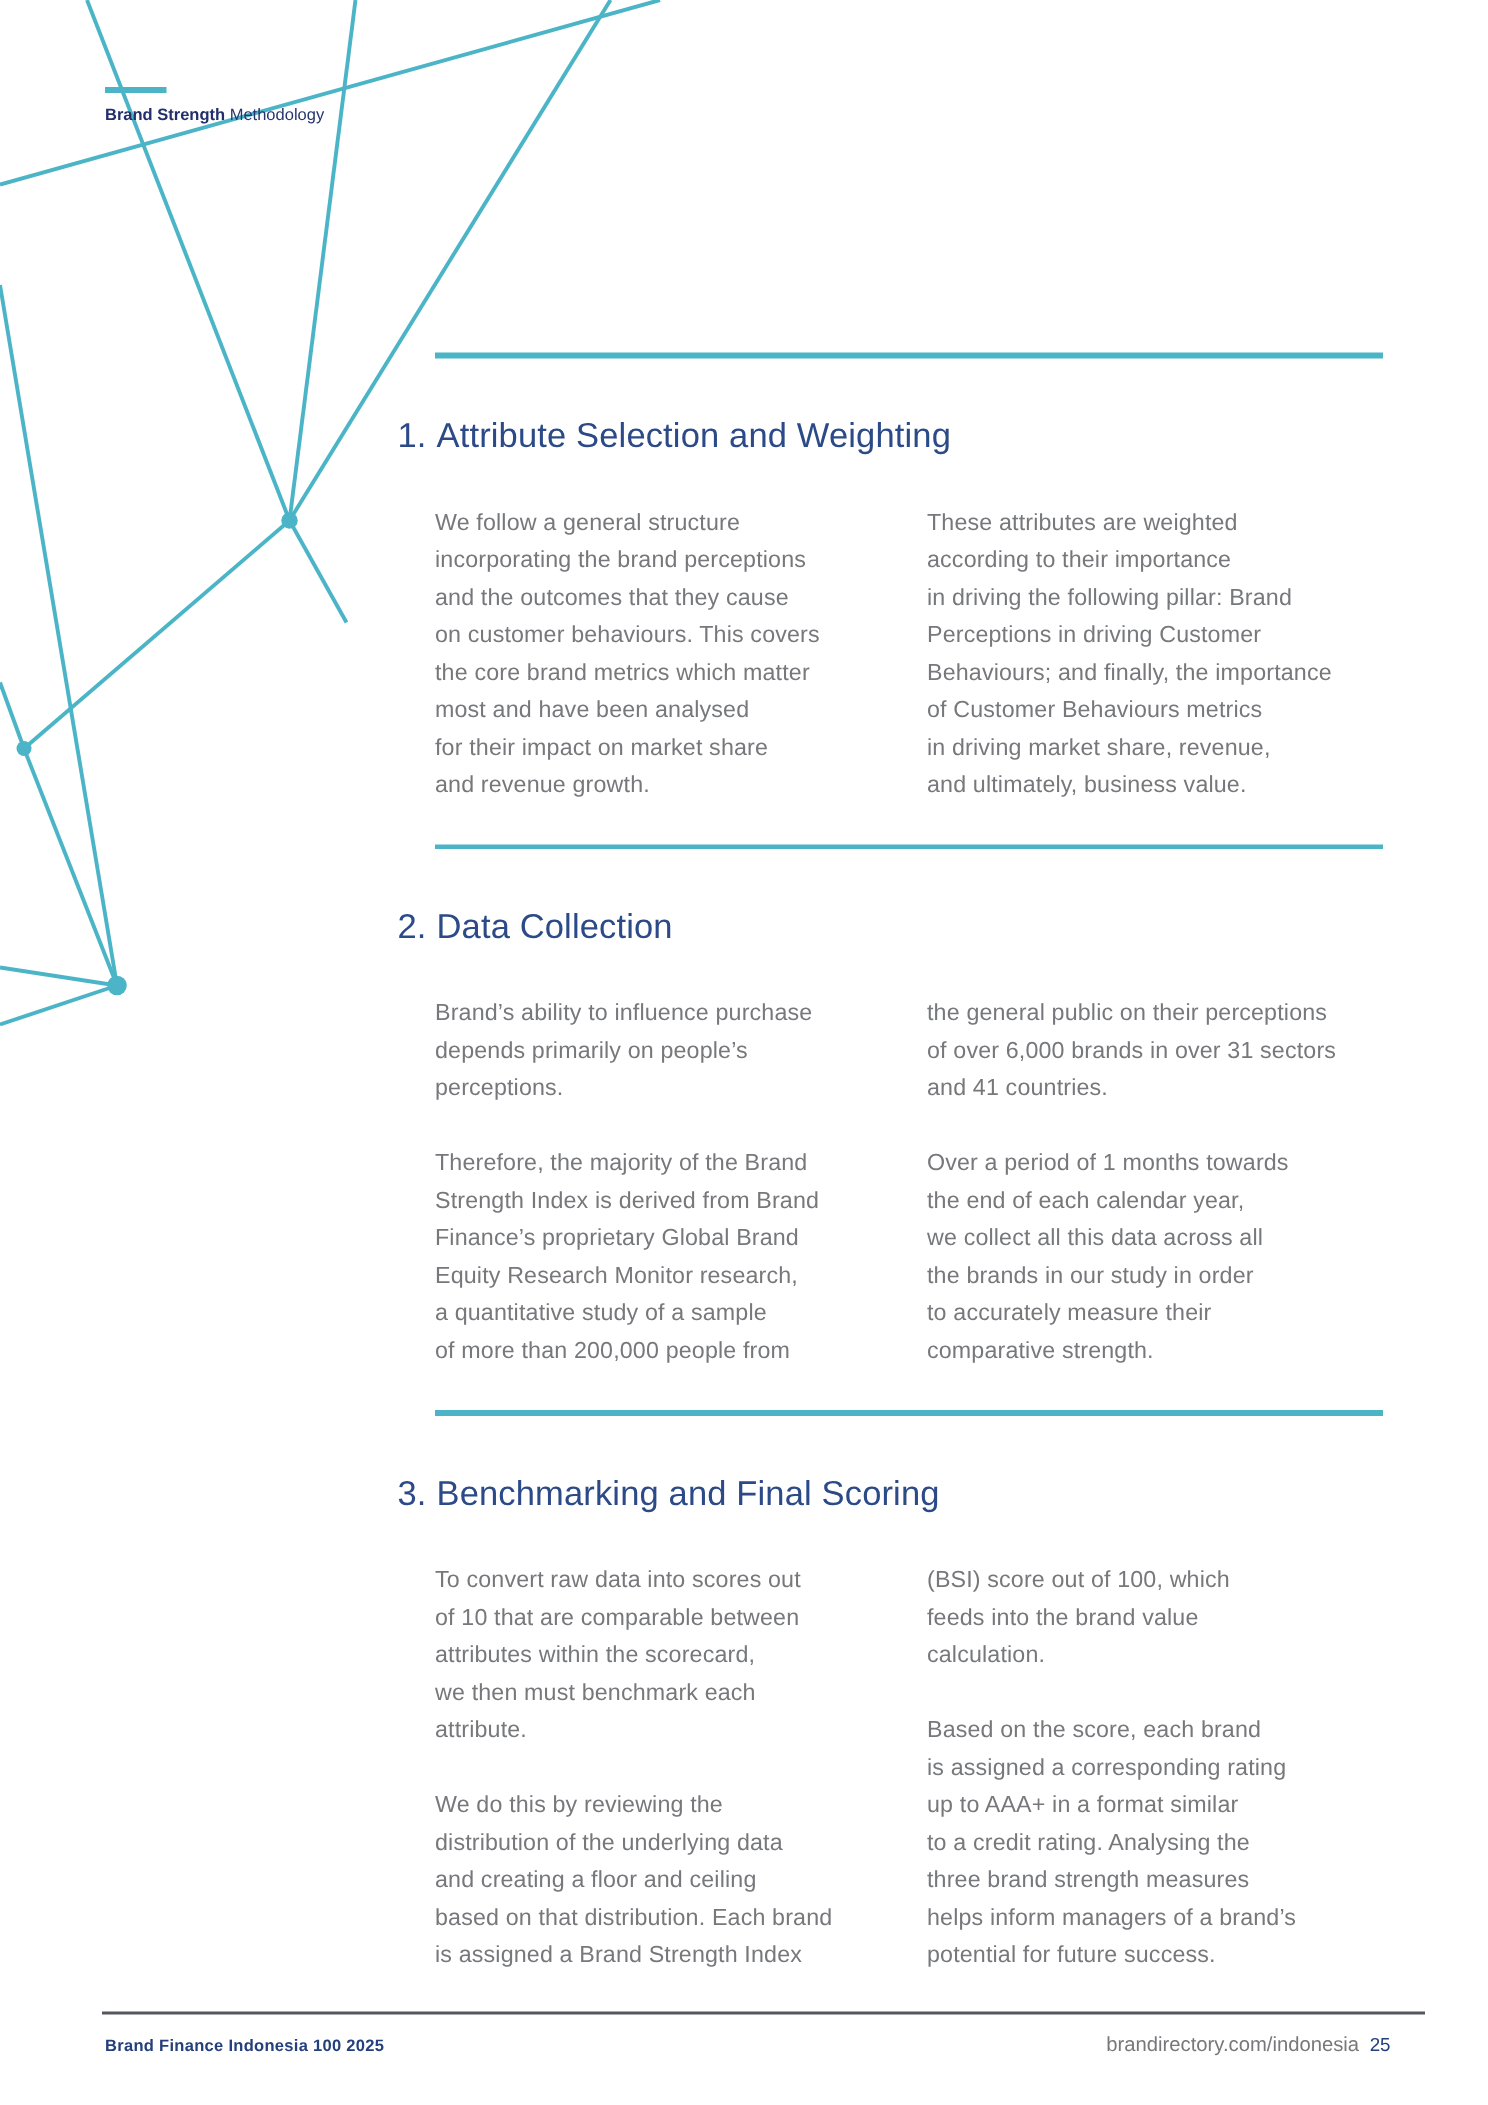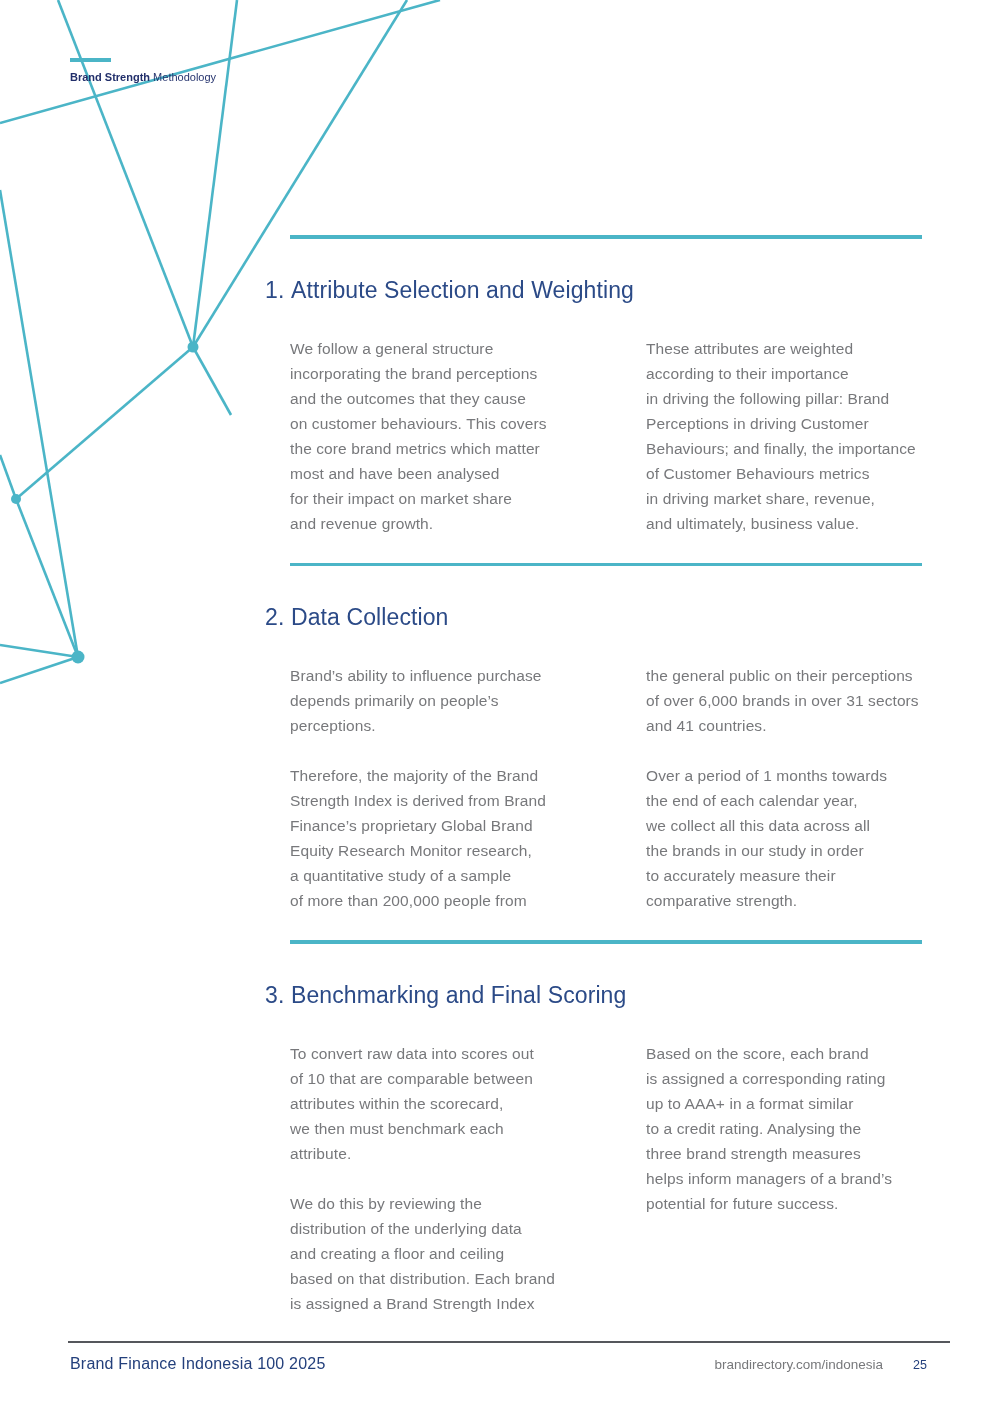--- a/index.html
+++ b/index.html
@@ -26,39 +26,39 @@
   
   .content { position: absolute; left: 265px; top: 235px; width: 657px; }
   .block + .block { margin-top: 27px; }
   .rule { height: 3.5px; background: #4BB5C7; margin-left: 25px; }
   h2 {
     display: flex; margin: 38px 0 32px 0;
     font-size: 23px; line-height: 27px; font-weight: 400;
     color: #2B4A87; letter-spacing: 0.1px;
   }
   h2 .num { width: 26px; flex: 0 0 26px; }
-  .cols { display: flex; margin-left: 25px; gap: 28px; }
+  .cols { display: flex; margin-left: 25px; }
   .col-left  { width: 328px; flex: 0 0 328px; }
   .col-right { width: 304px; flex: 0 0 304px; }
   .cols p {
     margin: 0;
     font-size: 15.5px; line-height: 25px;
     color: #77787B; letter-spacing: 0.1px;
     white-space: pre-line;
   }
   .cols p + p { margin-top: 25px; }
 
   
   .footer-rule { position: absolute; left: 68px; top: 1341px; width: 882px; height: 1.5px; background: #55575C; }
   .page-footer {
     position: absolute; left: 70px; top: 1355px; width: 857px;
     display: flex; justify-content: space-between; align-items: baseline;
   }
-  .footer-left { font-size: 16px; font-weight: normal; color: #24407C; letter-spacing: 0.2px; }
-  .footer-right { display: flex; align-items: baseline; gap: 30px; }
+  .footer-left { font-size: 11px; font-weight: bold; color: #24407C; letter-spacing: 0.2px; }
+  .footer-right { display: flex; align-items: baseline; gap: 7px; }
   .footer-site { font-size: 13.5px; color: #77787B; text-decoration: none; }
   .footer-page { font-size: 12.5px; font-weight: normal; color: #24407C; }
 </style>
 </head>
 <body>
 
 <svg class="decor" width="470" height="720" viewBox="0 0 470 720">
   <g stroke="#4BB5C7" stroke-width="2.6" fill="none">
     <line x1="58" y1="0" x2="193" y2="347"></line>
     <line x1="237" y1="0" x2="193" y2="347"></line>
@@ -163,20 +163,23 @@
 attributes within the scorecard,
 we then must benchmark each
 attribute.</p>
         <p>We do this by reviewing the
 distribution of the underlying data
 and creating a floor and ceiling
 based on that distribution. Each brand
 is assigned a Brand Strength Index</p>
       </div>
       <div class="col-right">
+        <p>(BSI) score out of 100, which
+feeds into the brand value
+calculation.</p>
         <p>Based on the score, each brand
 is assigned a corresponding rating
 up to AAA+ in a format similar
 to a credit rating. Analysing the
 three brand strength measures
 helps inform managers of a brand’s
 potential for future success.</p>
       </div>
     </div>
   </section>

